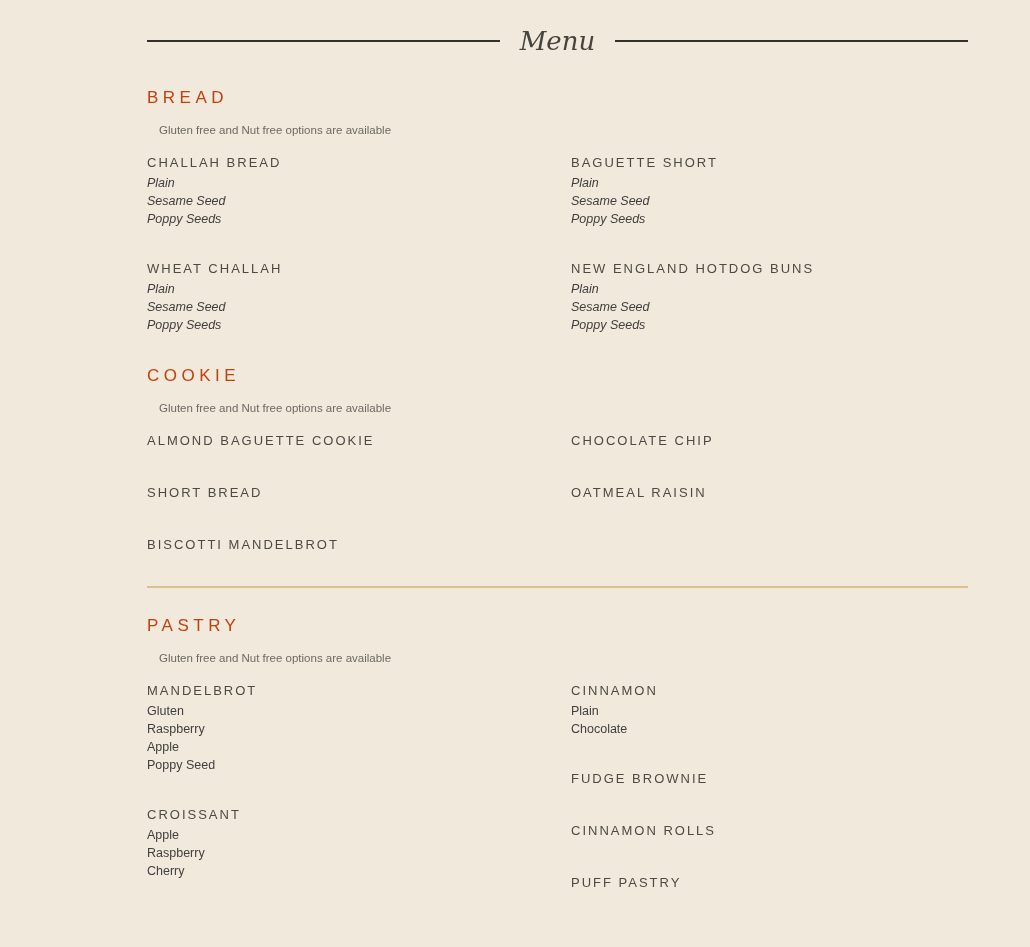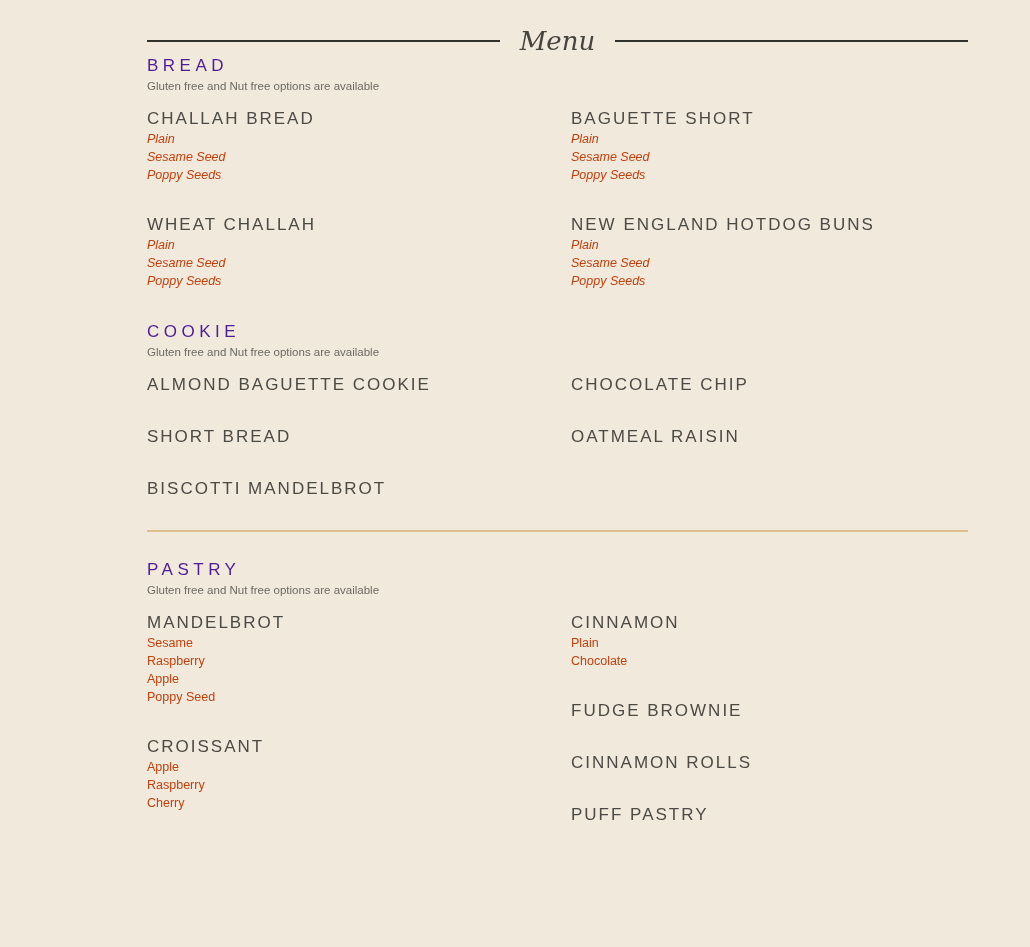--- a/index.html
+++ b/index.html
@@ -18,20 +18,21 @@
     width: 821px;
     padding-top: 28px;
   }
 
   
   .menu-header {
     display: flex;
     align-items: center;
     gap: 20px;
     height: 26px;
+    margin-bottom: 32px;
   }
   .rule {
     flex: 1;
     height: 2px;
     background: #33312c;
   }
   .script-title {
     font-family: "DejaVu Serif", serif;
     font-style: italic;
     font-weight: 400;
@@ -42,52 +43,52 @@
   }
 
   
   section.menu-section { margin: 0; }
   .section-title {
     margin: 0;
     font-size: 17px;
     font-weight: 400;
     letter-spacing: 4.5px;
     line-height: 24px;
-    color: #4c1d95;
+    color: #c2410c;
   }
   .section-note {
-    margin: 0;
+    margin: 12px;
     font-size: 11.5px;
     line-height: 16px;
     color: #6c6962;
   }
   .cols {
     display: grid;
     grid-template-columns: 1fr 1fr;
     column-gap: 27px;
     margin-top: 14px;
   }
   .item { margin-bottom: 30px; }
   .item-name {
     margin: 0;
-    font-size: 17px;
+    font-size: 13px;
     font-weight: 400;
     letter-spacing: 2px;
     line-height: 22px;
     color: #4c4a44;
   }
   ul.options {
     list-style: none;
     margin: 0;
     padding: 0;
   }
   ul.options li {
     font-size: 12.5px;
     line-height: 18px;
-    color: #c2410c;
+    color: #404040;
   }
   ul.options.italic li { font-style: italic; }
 
   .sec-bread  { margin-bottom: 34px; }
   .sec-cookie { margin-bottom: 5px; }
   .section-divider {
     border: none;
     border-top: 2px solid #dcc08c;
     margin: 0 0 26px 0;
   }
@@ -175,21 +176,21 @@
   <hr class="section-divider">
 
   <section class="menu-section sec-pastry">
     <h2 class="section-title">PASTRY</h2>
     <p class="section-note">Gluten free and Nut free options are available</p>
     <div class="cols">
       <div class="col">
         <div class="item">
           <h3 class="item-name">MANDELBROT</h3>
           <ul class="options">
-            <li>Sesame</li>
+            <li>Gluten</li>
             <li>Raspberry</li>
             <li>Apple</li>
             <li>Poppy Seed</li>
           </ul>
         </div>
         <div class="item">
           <h3 class="item-name">CROISSANT</h3>
           <ul class="options">
             <li>Apple</li>
             <li>Raspberry</li>

